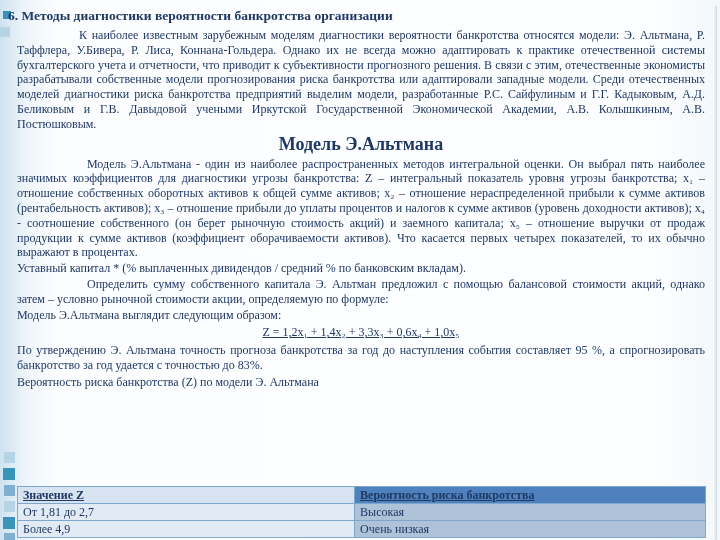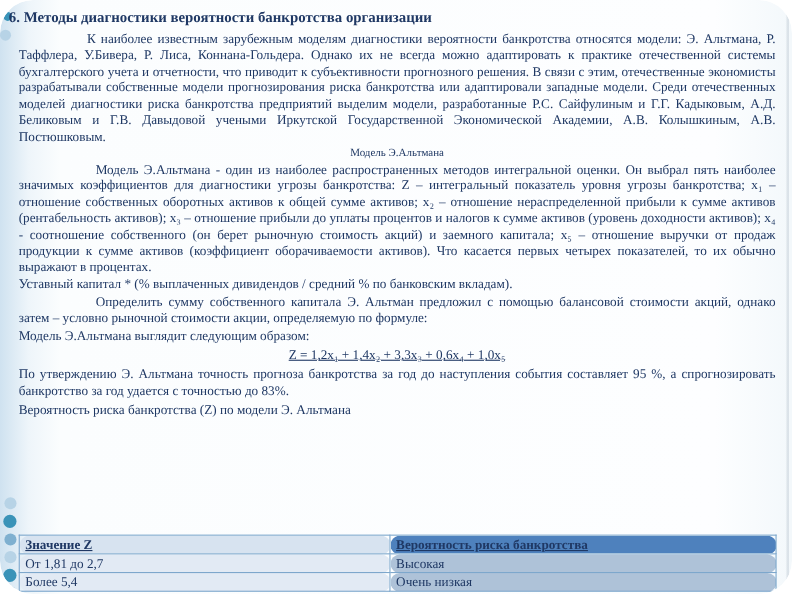--- a/index.html
+++ b/index.html
@@ -1,15 +1,15 @@
 <!DOCTYPE html>
 <html style="--text: #1f3864; --band: #cfe2f0; --header-blue: #4e81bd; --cell-light: #d7e3f0; --cell-lighter: #e2eaf4; --cell-mid: #aec2d8; --table-border: #7da7cc; --teal-square: #3a93b8; --light-square: #b7d3e6; --mid-square: #7fb0d0;"><head>
 <meta charset="utf-8">
 <style>
-  * { margin: 0; padding: 0; box-sizing: border-box; border-radius: 30px; }
+  * { margin: 0; padding: 0; box-sizing: border-box; }
   html, body { width: 720px; height: 540px; }
   body {
     font-family: "Liberation Serif", "DejaVu Serif", serif;
     background: #ffffff;
   }
   .slide {
     position: relative;
     width: 720px;
     height: 540px;
     overflow: hidden;
@@ -41,22 +41,22 @@
   }
   .para {
     font-size: 12px;
     line-height: 14.8px;
     text-align: justify;
     margin-bottom: 1px;
   }
   .indent-lg { text-indent: 62px; }
   .indent-md { text-indent: 70px; }
   .subtitle {
-    font-size: 10px;
-    font-weight: normal;
+    font-size: 18px;
+    font-weight: bold;
     text-align: center;
     margin: 2px 0 2px 0;
   }
   .formula {
     font-size: 12px;
     text-align: center;
     margin: 3px 0 3px 0;
     text-decoration: underline;
   }
   .caption { margin-top: 2px; }
@@ -141,19 +141,19 @@
         <th class="col-z">Значение Z</th>
         <th class="col-p">Вероятность риска банкротства</th>
       </tr>
     </thead>
     <tbody>
       <tr>
         <td class="cell-z">От 1,81 до 2,7</td>
         <td class="cell-p">Высокая</td>
       </tr>
       <tr>
-        <td class="cell-z">Более 5,4</td>
+        <td class="cell-z">Более 4,9</td>
         <td class="cell-p">Очень низкая</td>
       </tr>
     </tbody>
   </table>
 
 </div>
 
 </body></html>

